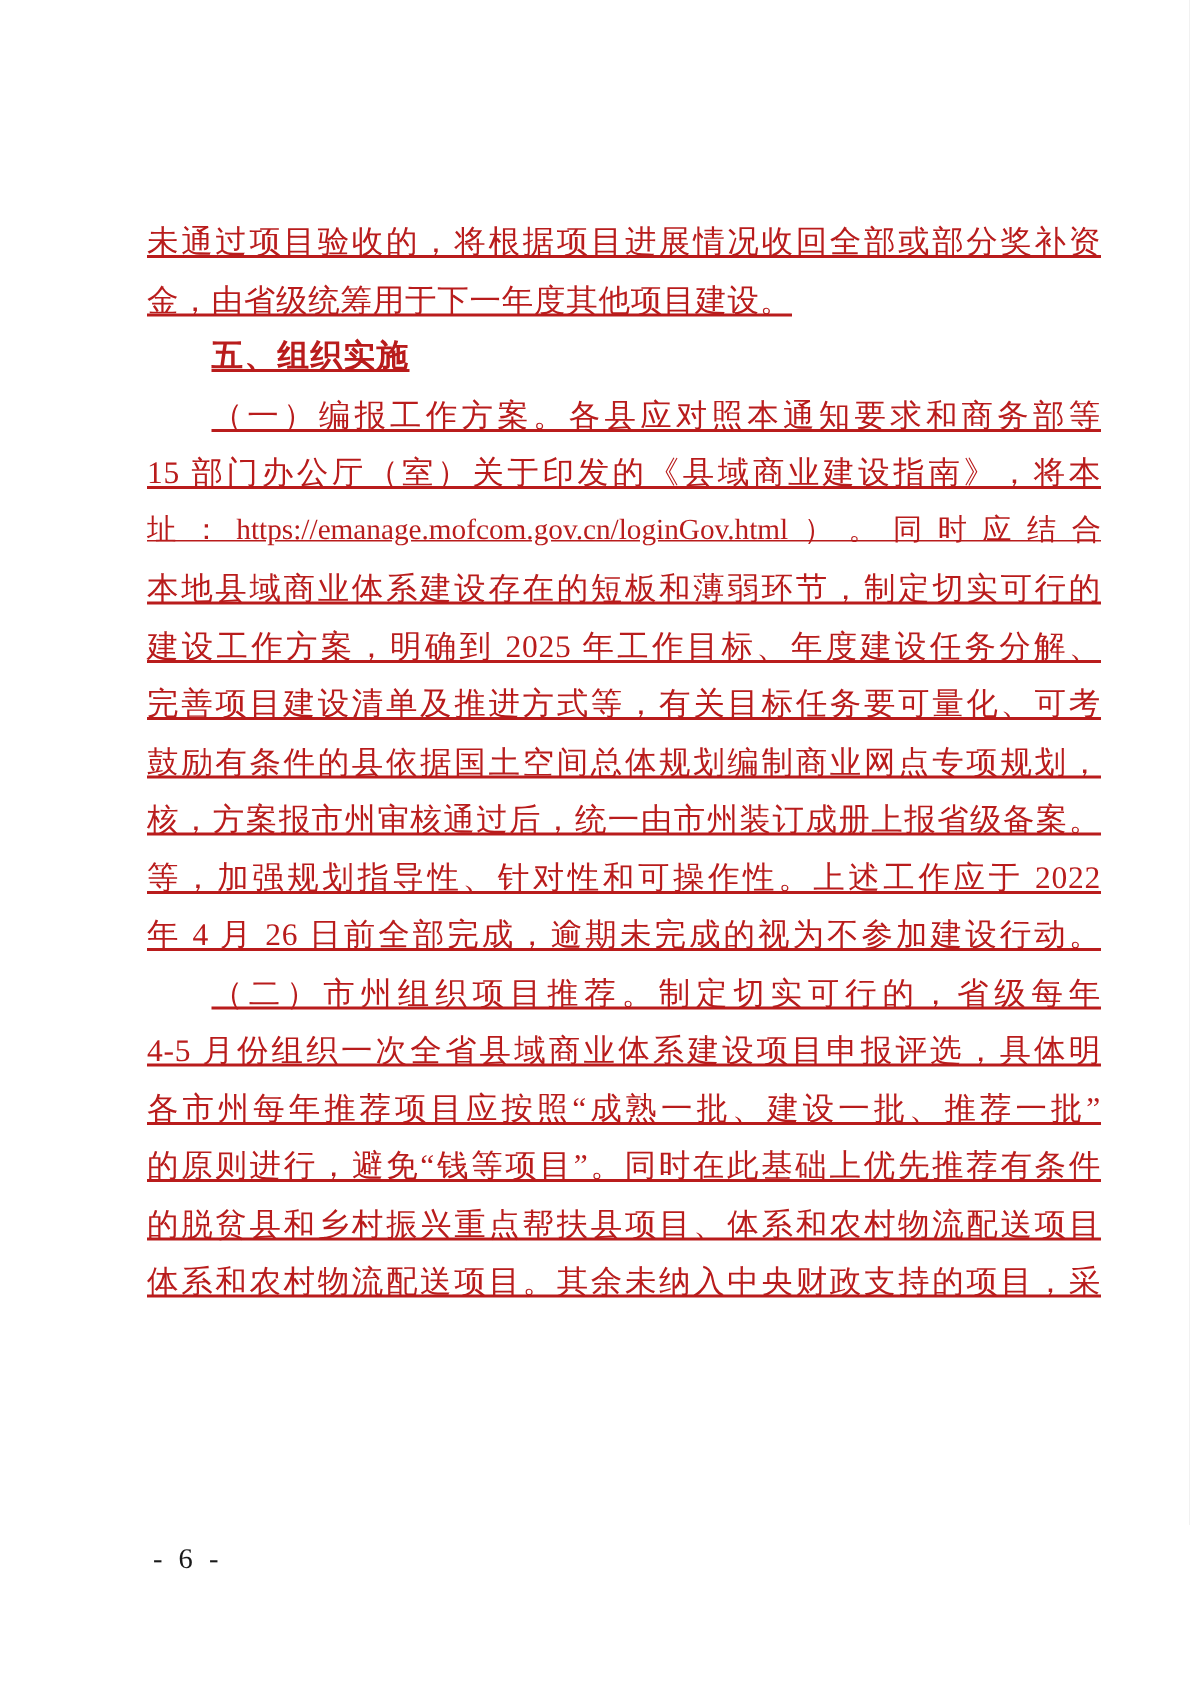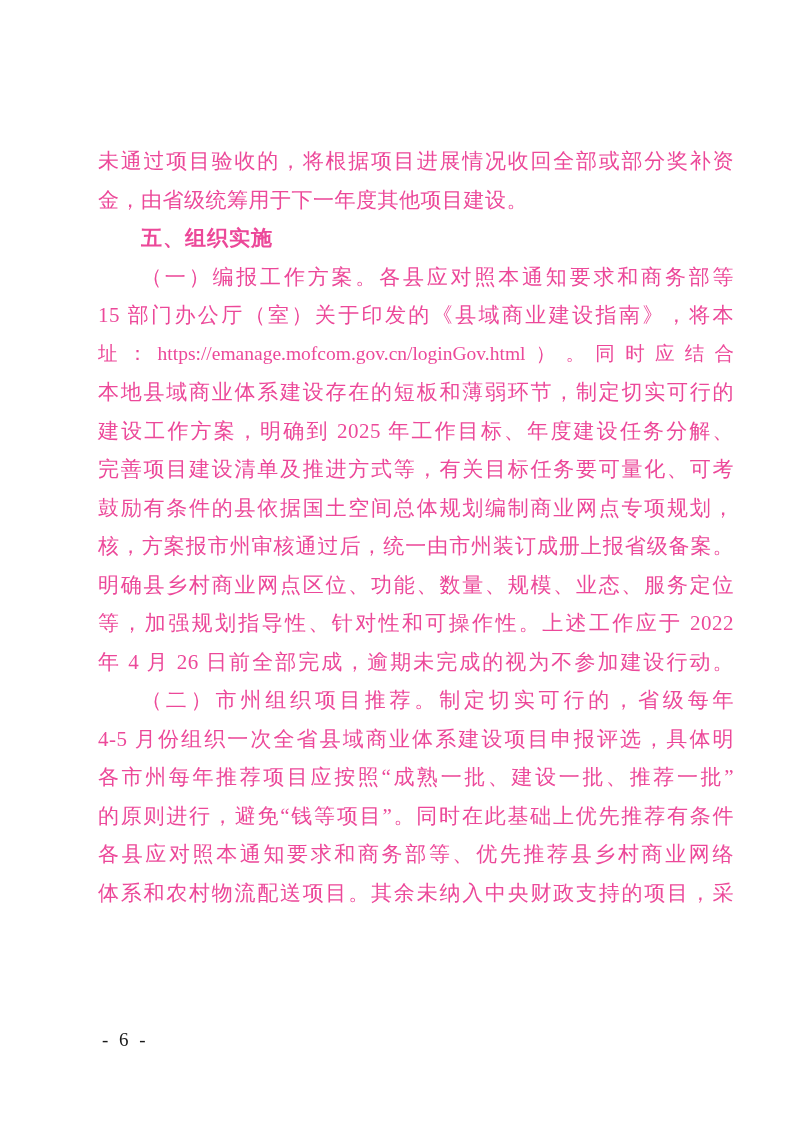--- a/index.html
+++ b/index.html
@@ -23,21 +23,22 @@
     width: 636px;
   }
 
   .line {
     height: 38.5px;
     line-height: 38.5px;
     font-size: 21px;
     letter-spacing: 0.5px;
     text-align: justify;
     white-space: nowrap;
-    color: #ec4899;
+    color: #b91c1c;
+    text-decoration: underline;
   }
 
   
   .line.j {
     white-space: normal;
     text-align-last: justify;
   }
 
   
   .line.i { text-indent: 43px; }
@@ -75,25 +76,24 @@
     <div class="line e">金，由省级统筹用于下一年度其他项目建设。</div>
     <div class="line h i">五、组织实施</div>
     <div class="line i j">（一）编报工作方案。各县应对照本通知要求和商务部等</div>
     <div class="line j">15 部门办公厅（室）关于印发的《县域商业建设指南》，将本</div>
     <div class="line j u">址：https://emanage.mofcom.gov.cn/loginGov.html）。同时应结合</div>
     <div class="line j">本地县域商业体系建设存在的短板和薄弱环节，制定切实可行的</div>
     <div class="line j">建设工作方案，明确到 2025 年工作目标、年度建设任务分解、</div>
     <div class="line j">完善项目建设清单及推进方式等，有关目标任务要可量化、可考</div>
     <div class="line j">鼓励有条件的县依据国土空间总体规划编制商业网点专项规划，</div>
     <div class="line j">核，方案报市州审核通过后，统一由市州装订成册上报省级备案。</div>
-    <div class="line j">明确县乡村商业网点区位、功能、数量、规模、业态、服务定位</div>
     <div class="line j">等，加强规划指导性、针对性和可操作性。上述工作应于 2022</div>
     <div class="line j">年 4 月 26 日前全部完成，逾期未完成的视为不参加建设行动。</div>
     <div class="line i j">（二）市州组织项目推荐。制定切实可行的，省级每年</div>
     <div class="line j">4-5 月份组织一次全省县域商业体系建设项目申报评选，具体明</div>
     <div class="line j">各市州每年推荐项目应按照“成熟一批、建设一批、推荐一批”</div>
     <div class="line j">的原则进行，避免“钱等项目”。同时在此基础上优先推荐有条件</div>
-    <div class="line j">各县应对照本通知要求和商务部等、优先推荐县乡村商业网络</div>
+    <div class="line j">的脱贫县和乡村振兴重点帮扶县项目、体系和农村物流配送项目</div>
     <div class="line j">体系和农村物流配送项目。其余未纳入中央财政支持的项目，采</div>
   </div>
 
   <div class="page-number">- 6 -</div>
 </div>
 
 </body></html>

